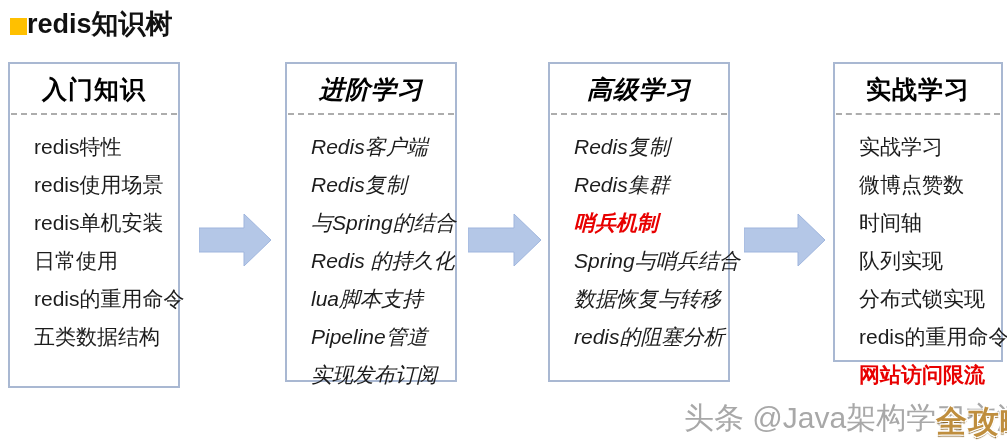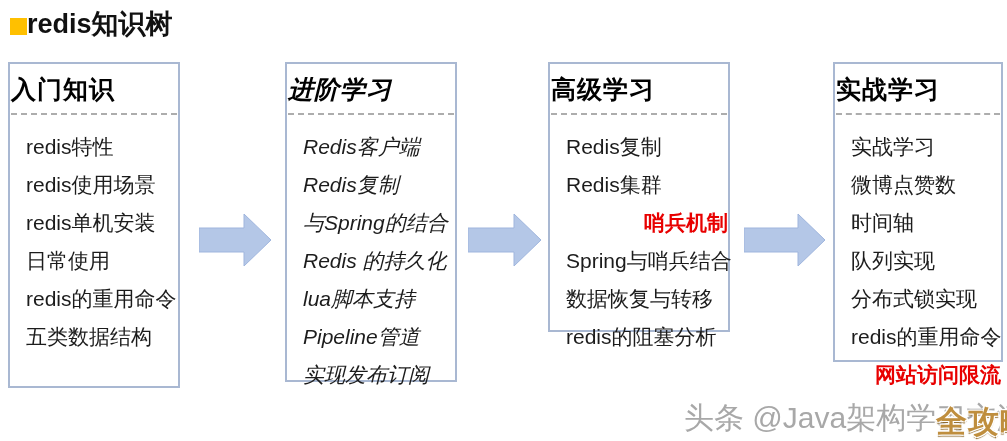--- a/index.html
+++ b/index.html
@@ -13,32 +13,32 @@
   .bullet{width:17px;height:17px;background:#FFC000;margin-top:4px;}
   .header-title{font-size:27px;font-weight:bold;color:#111;}
 
   
   .col{
     position:absolute;top:62px;box-sizing:border-box;
     background:#ffffff;border:2px solid #a9b8d2;
   }
   .col1{left:8px;width:172px;height:326px;}
   .col2{left:285px;width:172px;height:320px;font-style:italic;}
-  .col3{left:548px;width:182px;height:270px;}
+  .col3{left:548px;width:182px;height:320px;font-style:italic;}
   .col4{left:833px;width:170px;height:300px;}
   .col-title{
-    text-align:left;font-weight:bold;font-size:25px;color:#000;
+    text-align:center;font-weight:bold;font-size:25px;color:#000;
     padding:9px 0 7px 0;margin:0 1px;border-bottom:2px dashed #adadad;
     letter-spacing:1px;
   }
-  ul.items{list-style:none;margin:13px 0 0 4px;padding:0 0 0 12px;}
+  ul.items{list-style:none;margin:13px 0 0 12px;padding:0 0 0 12px;}
   ul.items li{
     font-size:21px;line-height:38px;color:#1c1c1c;white-space:nowrap;
   }
-  ul.items li.highlight{color:#e80000;font-weight:bold;text-align:right;}
+  ul.items li.highlight{color:#e80000;font-weight:bold;}
 
   
   .arrow{position:absolute;top:213px;}
   .arrow1{left:199px;}
   .arrow2{left:468px;}
   .arrow3{left:744px;}
 
   
   .wm-text{
     position:absolute;left:684px;top:398px;z-index:5;

